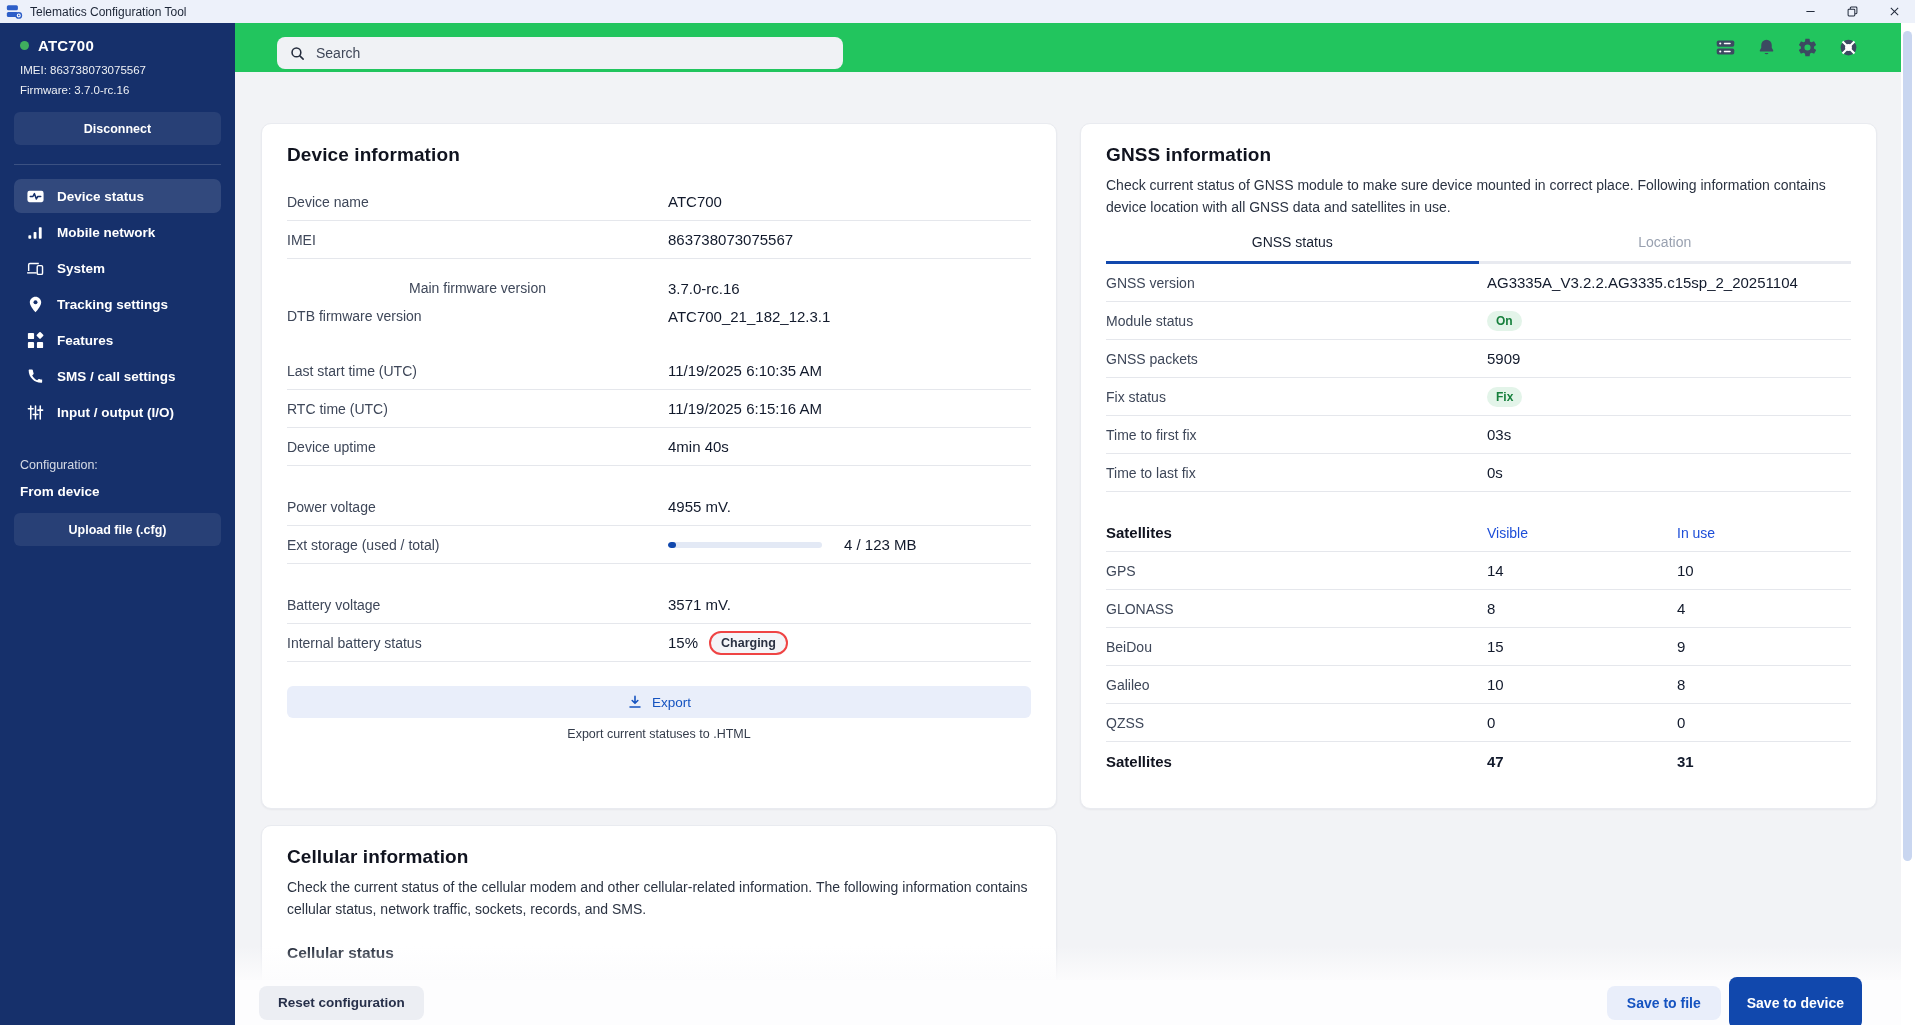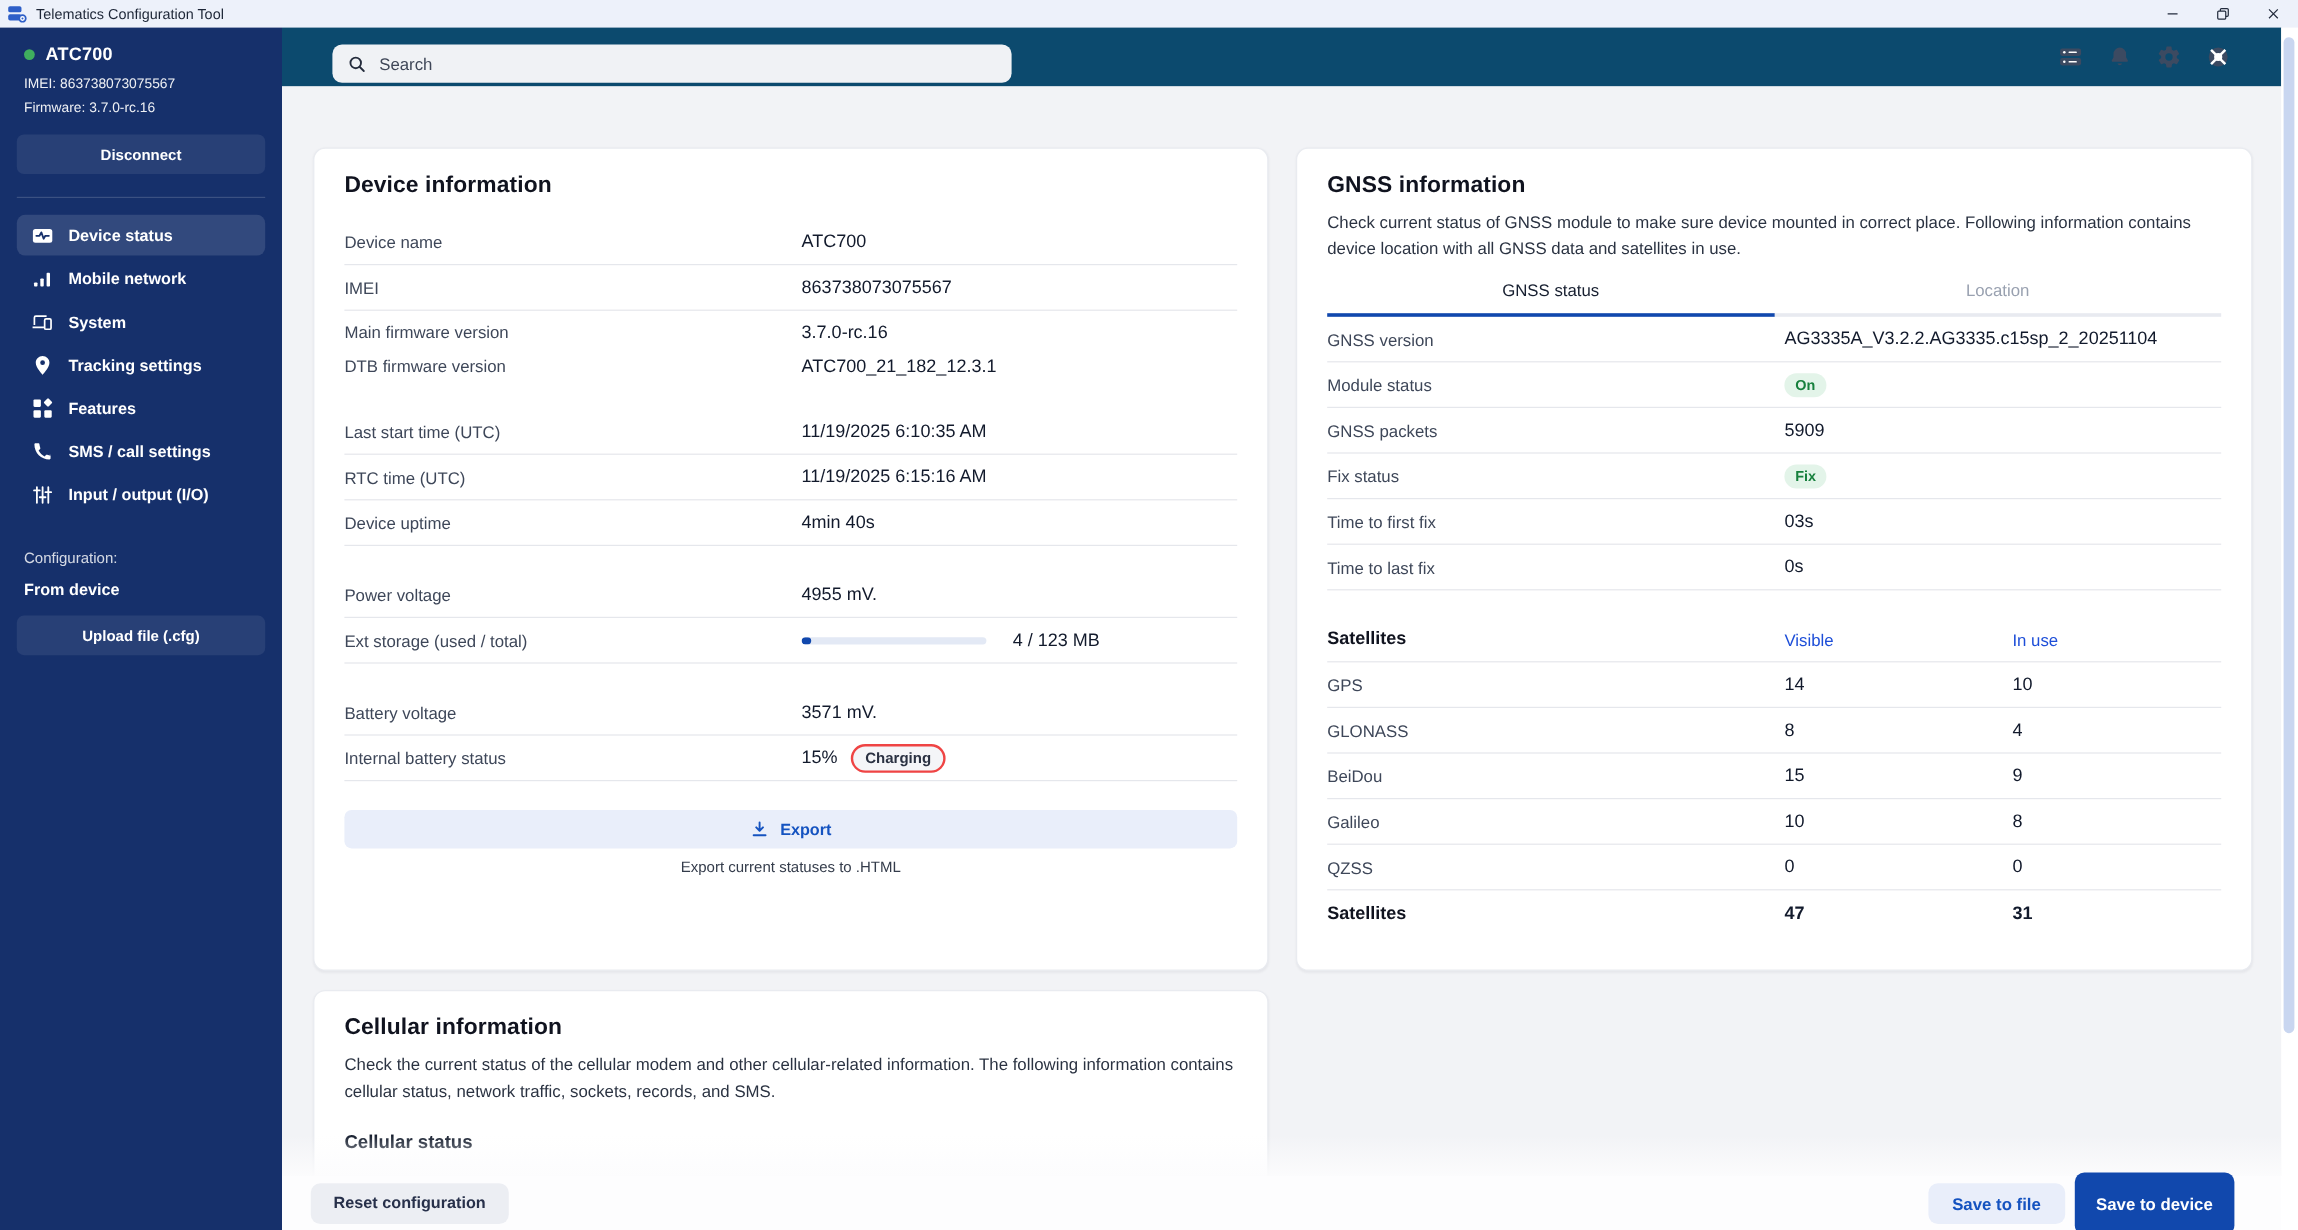--- a/index.html
+++ b/index.html
@@ -29,21 +29,21 @@
   .nav-item { position:relative; height:36px; display:flex; align-items:center; padding-left:26px; cursor:pointer; }
   .nav-item .nico { width:19px; height:19px; margin-right:12px; display:flex; flex:0 0 19px; }
   .nav-item .nlab { font-size:13.5px; font-weight:600; color:#fff; }
   .nav-item.active::before { content:""; position:absolute; left:14px; right:14px; top:1px; bottom:1px;
     background:rgba(255,255,255,.12); border-radius:7px; }
   .nav-item > * { position:relative; }
   .cfg-label { margin:28px 20px 0 20px; font-size:12.5px; color:rgba(255,255,255,.82); }
   .cfg-src { margin:12px 20px 0 20px; font-size:13.5px; font-weight:700; }
 
   
-  .topbar { position:absolute; left:235px; top:23px; right:14px; height:49px; background:#0c4a6e; }
+  .topbar { position:absolute; left:235px; top:23px; right:14px; height:49px; background:#22c55e; }
   .search-box { position:absolute; left:42px; top:14px; width:566px; height:32px; background:#f0f2f5;
     border-radius:8px; display:flex; align-items:center; padding:0 12px; }
   .search-box svg { width:17px; height:17px; color:#252d3d; flex:0 0 17px; }
   .search-box input { border:none; outline:none; background:transparent; margin-left:10px; font-size:14px;
     color:#2c3445; font-family:inherit; width:100%; }
   .search-box input::placeholder { color:#3f4758; opacity:1; }
   .top-icons { position:absolute; right:42px; top:0; height:49px; display:flex; align-items:center; gap:20px; }
   .tico { width:21px; height:21px; color:#3c4a61; cursor:pointer; display:flex; }
   .tico svg { width:21px; height:21px; }
 
@@ -71,21 +71,21 @@
 
   .track { width:154px; height:6px; background:#e3e9f5; border-radius:3px; overflow:hidden; }
   .fill { display:block; height:6px; background:#1148ad; border-radius:3px; }
   .ptext { margin-left:22px; font-size:15px; font-weight:500; color:#121a2c; }
 
   .pill { margin-left:11px; font-size:12.5px; font-weight:600; color:#2a3142; background:#f4f5f8;
     border:2px solid #ef4444; border-radius:13px; padding:3px 10px; }
   .badge-green { font-size:12px; font-weight:700; color:#17803d; background:#e3f4e9; border-radius:11px; padding:3px 9px; }
 
   .export-btn { margin-top:24px; width:100%; height:32px; background:#e9eefa; border:none; border-radius:6px;
-    color:#1553c0; font-size:13.5px; font-weight:700; font-family:inherit; cursor:pointer;
+    color:#1553c0; font-size:13.5px; font-weight:400; font-family:inherit; cursor:pointer;
     display:flex; align-items:center; justify-content:center; gap:9px; }
   .export-btn svg { width:16px; height:16px; }
   .export-hint { margin-top:9px; text-align:center; font-size:12.5px; color:#343c4b; }
 
   .tabs { display:flex; margin-top:16px; }
   .tab { flex:1; text-align:center; font-size:14px; padding-bottom:11px; cursor:pointer;
     color:#99a1b0; border-bottom:3px solid #e8eaf0; }
   .tab.active { color:#171f30; font-weight:500; border-bottom:3px solid #1148ad; }
 
   .sat-row { display:flex; align-items:center; height:38px; border-bottom:1px solid #e5e7ec; }
@@ -285,21 +285,21 @@
       <h2 class="card-title">Device information</h2>
       <div class="rows">
         <div class="row">
           <span class="lbl">Device name</span>
           <span class="val">ATC700</span>
         </div>
         <div class="row">
           <span class="lbl">IMEI</span>
           <span class="val">863738073075567</span>
         </div>
-        <div class="row nb" style="margin-top:4px;">
+        <div class="row nb" style="margin-top:15px;text-align:center;">
           <span class="lbl">Main firmware version</span>
           <span class="val">3.7.0-rc.16</span>
         </div>
         <div class="row nb">
           <span class="lbl">DTB firmware version</span>
           <span class="val">ATC700_21_182_12.3.1</span>
         </div>
         <div class="spacer"></div>
         <div class="row">
           <span class="lbl">Last start time (UTC)</span>

